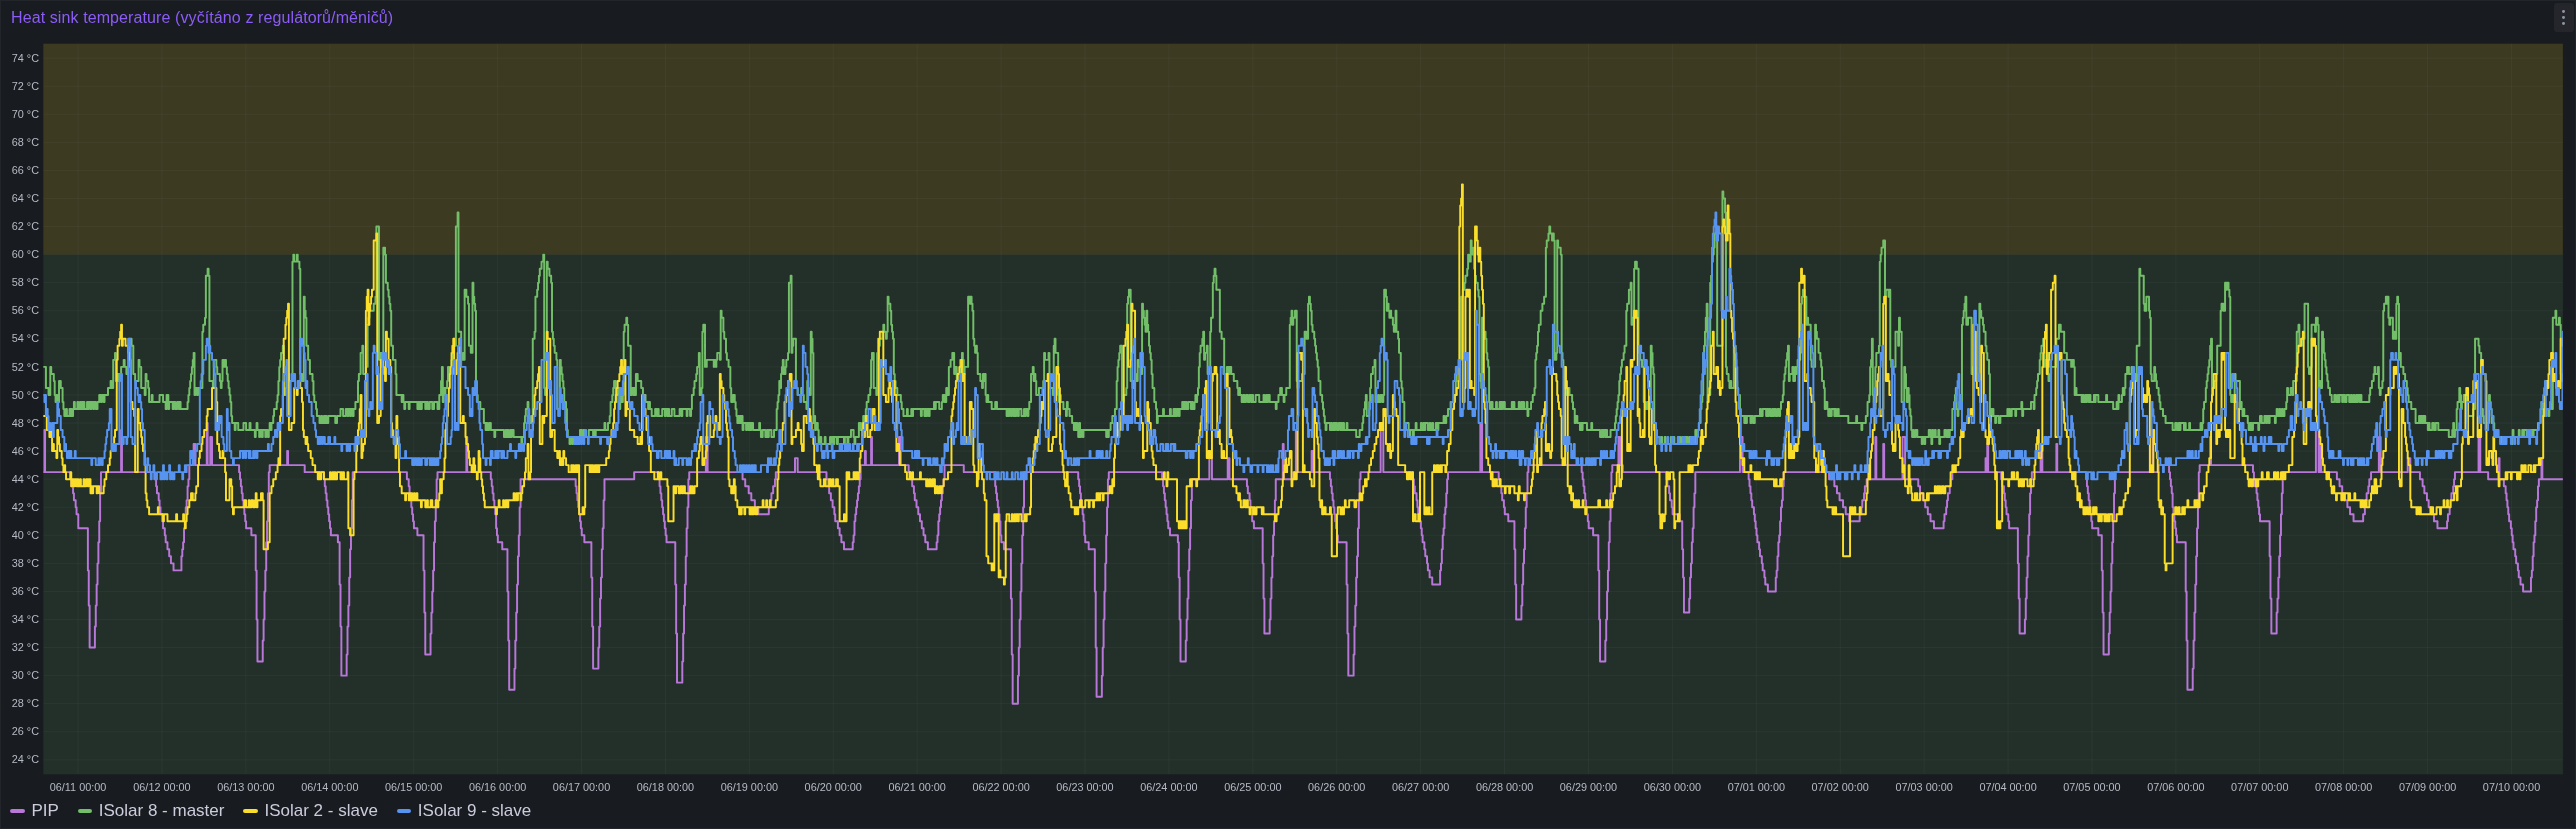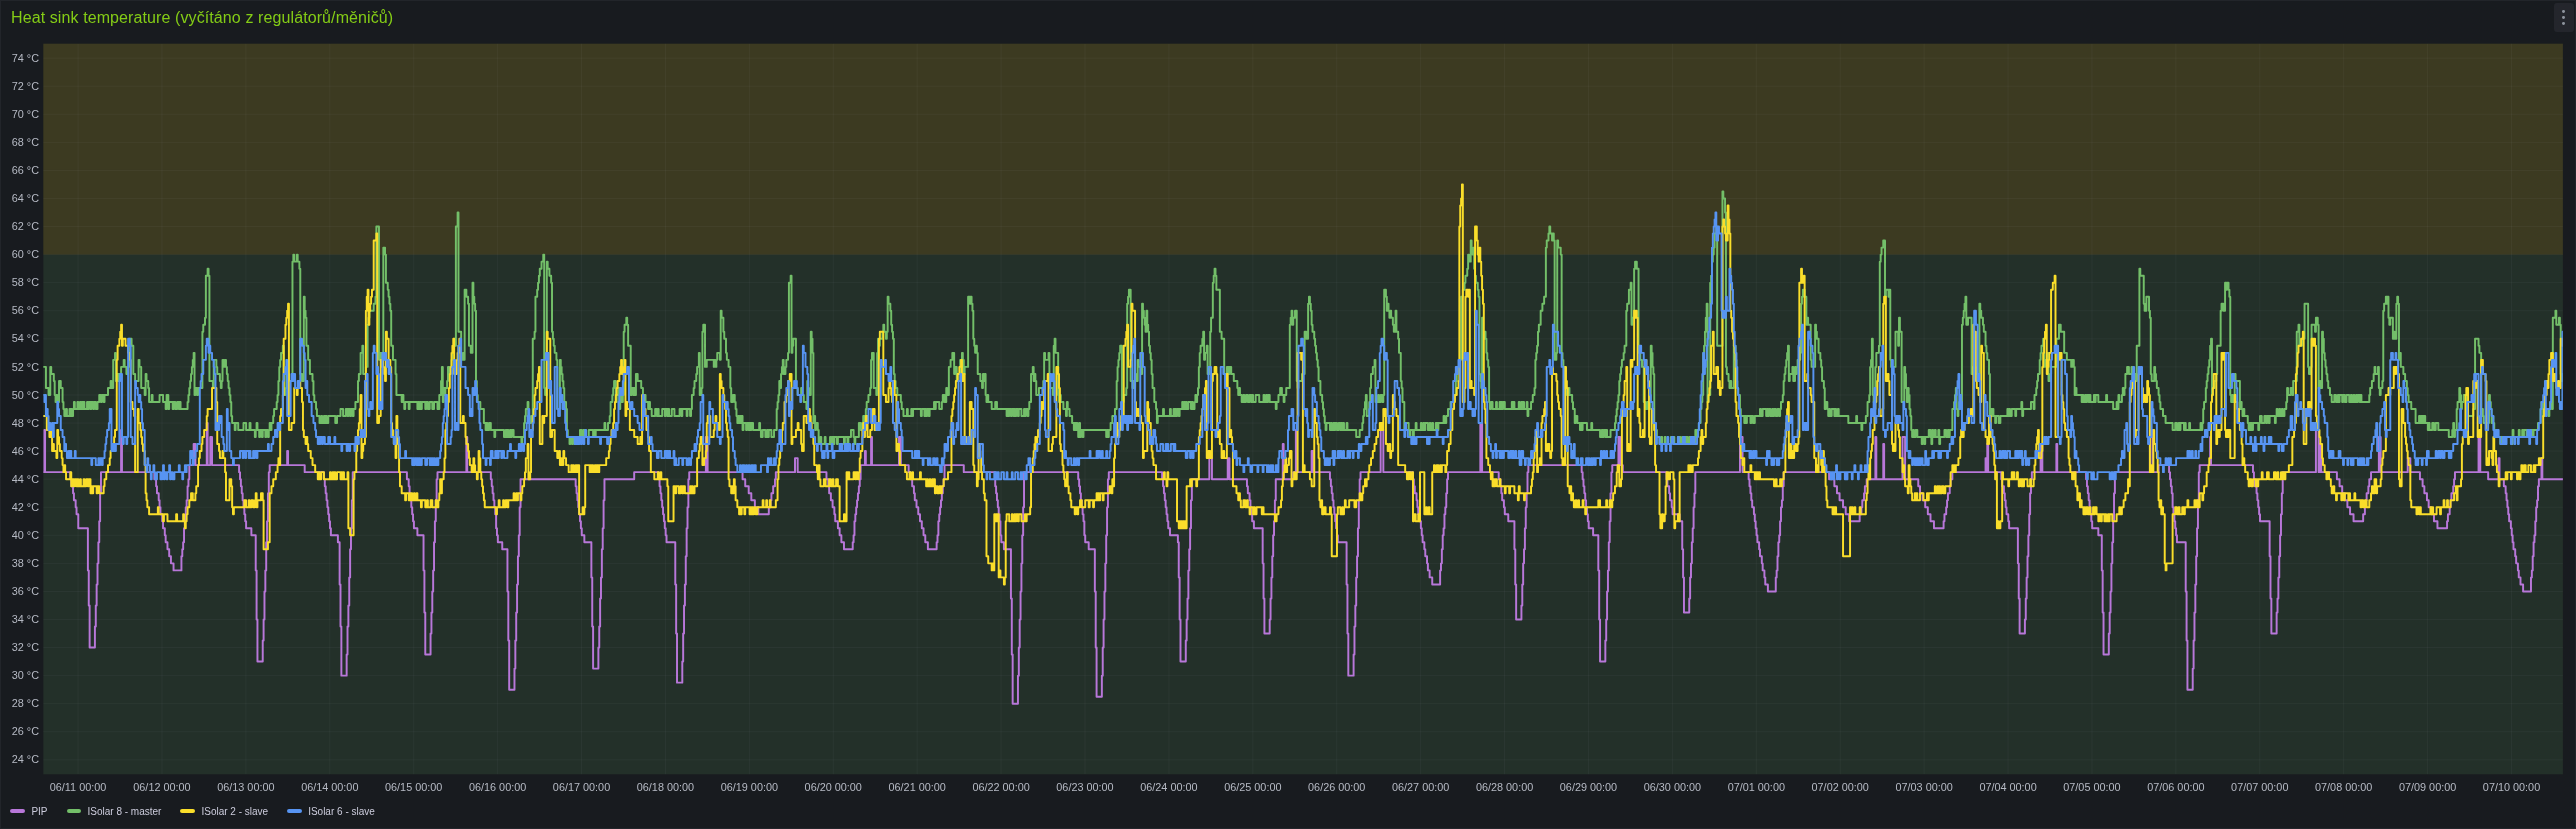--- a/index.html
+++ b/index.html
@@ -1,27 +1,27 @@
 <!DOCTYPE html>
 <html style="font-size:11.6px"><head>
 <meta charset="utf-8">
 <style>
   html,body{margin:0;padding:0;background:#111217;}
   body{width:2576px;height:829px;overflow:hidden;font-family:"Liberation Sans",sans-serif;}
   .panel{position:relative;width:2576px;height:829px;background:#181b1f;border:0.7px solid rgba(204,204,220,0.06);box-sizing:border-box;}
   .panel-header{position:absolute;left:0;top:0;width:100%;height:35px;}
-  .panel-title{position:absolute;left:10px;top:8px;font-size:16px;font-weight:500;color:#84cc16;letter-spacing:0.1px;white-space:nowrap;}
+  .panel-title{position:absolute;left:10px;top:8px;font-size:16px;font-weight:500;color:#8b5cf6;letter-spacing:0.1px;white-space:nowrap;}
   .menu-btn{position:absolute;right:1.4px;top:2.2px;width:20px;height:29px;border:none;border-radius:2.9px;background:#24262c;cursor:pointer;display:flex;flex-direction:column;align-items:center;justify-content:center;gap:2.9px;padding:0;}
   .menu-btn .dot{width:2.9px;height:2.9px;border-radius:50%;background:#8e949e;}
   #chart-svg{position:absolute;left:0;top:0;}
   #chart-svg text{font-family:"Liberation Sans",sans-serif;font-size:15px;fill:#b6bac4;}
   .legend{position:absolute;left:9.4px;top:797px;height:26px;display:flex;align-items:center;gap:19px;}
   .legend-item{display:flex;align-items:center;gap:6.5px;cursor:pointer;white-space:nowrap;}
   .legend-marker{width:14.5px;height:3.6px;border-radius:2.2px;flex:none;}
-  .legend-label{font-size:10px;color:#ccccdc;}
+  .legend-label{font-size:17px;color:#ccccdc;}
 </style>
 </head>
 <body>
 
 <div class="panel">
   <div class="panel-header">
     <div class="panel-title">Heat sink temperature (vyčítáno z regulátorů/měničů)</div>
     <button class="menu-btn" title="Menu">
       <span class="dots" style="display:flex;flex-direction:column;gap:2.9px;">
         <span class="dot"></span>
@@ -175,17 +175,17 @@
       <div class="legend-item">
         <span class="legend-marker" style="background: rgb(115, 191, 105);"></span>
         <span class="legend-label">ISolar 8 - master</span>
       </div>
       <div class="legend-item">
         <span class="legend-marker" style="background: rgb(250, 222, 42);"></span>
         <span class="legend-label">ISolar 2 - slave</span>
       </div>
       <div class="legend-item">
         <span class="legend-marker" style="background: rgb(87, 148, 242);"></span>
-        <span class="legend-label">ISolar 6 - slave</span>
+        <span class="legend-label">ISolar 9 - slave</span>
       </div>
     </div>
 </div>
 
 
 </body></html>

